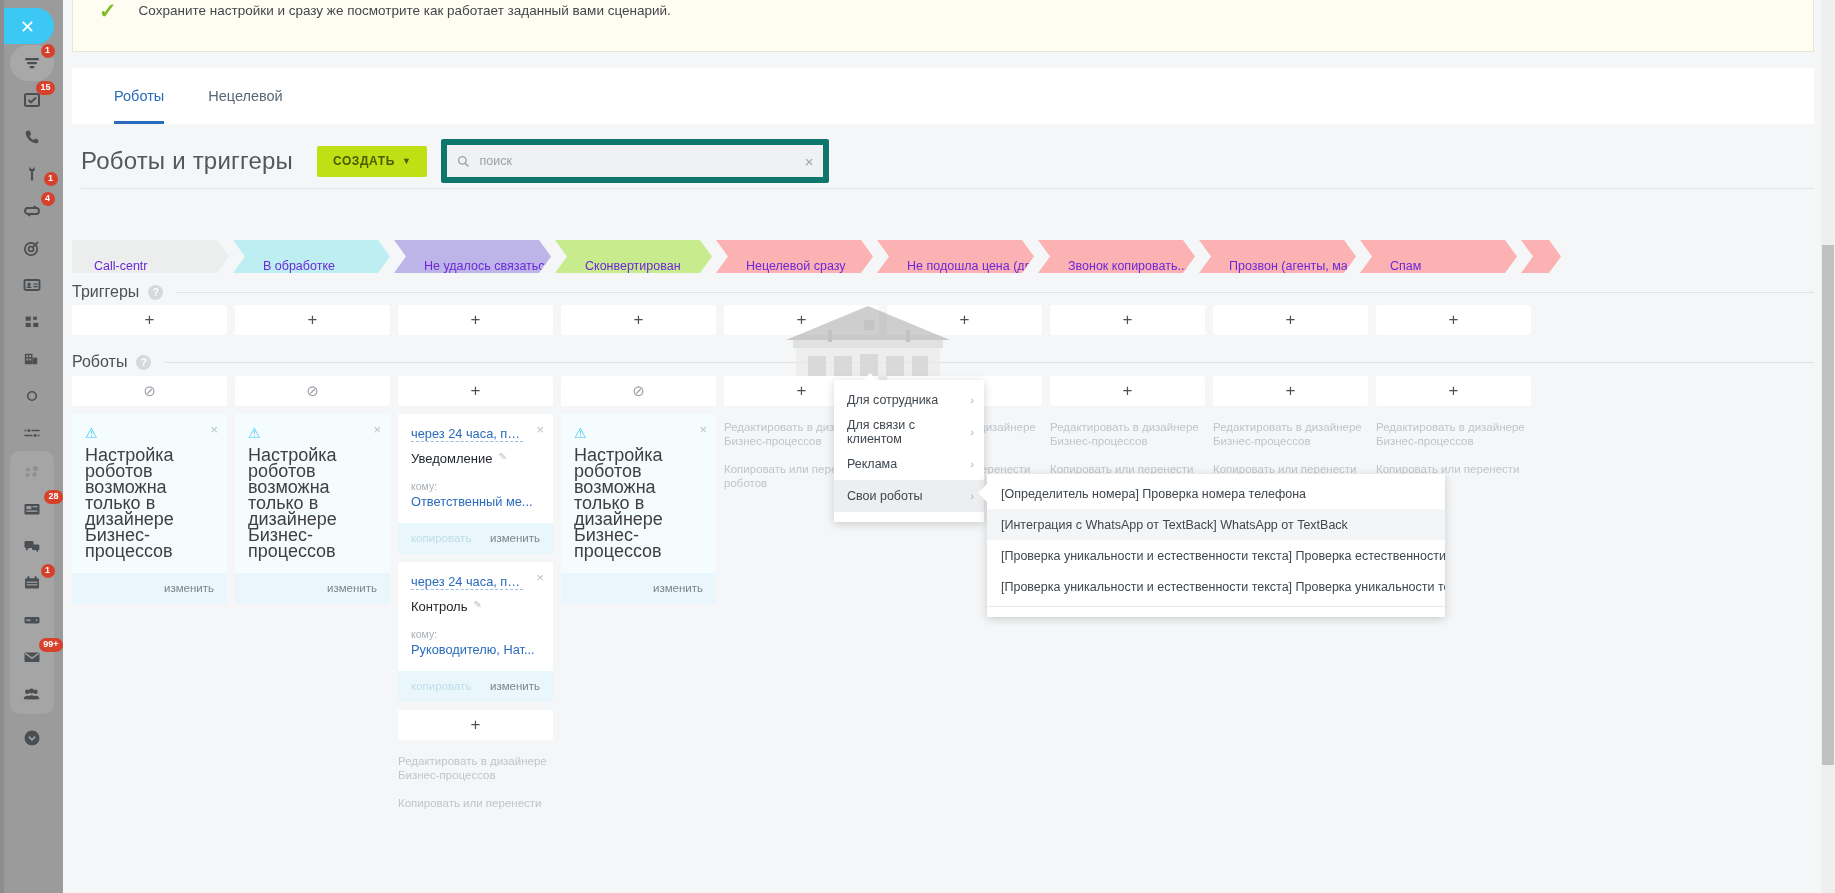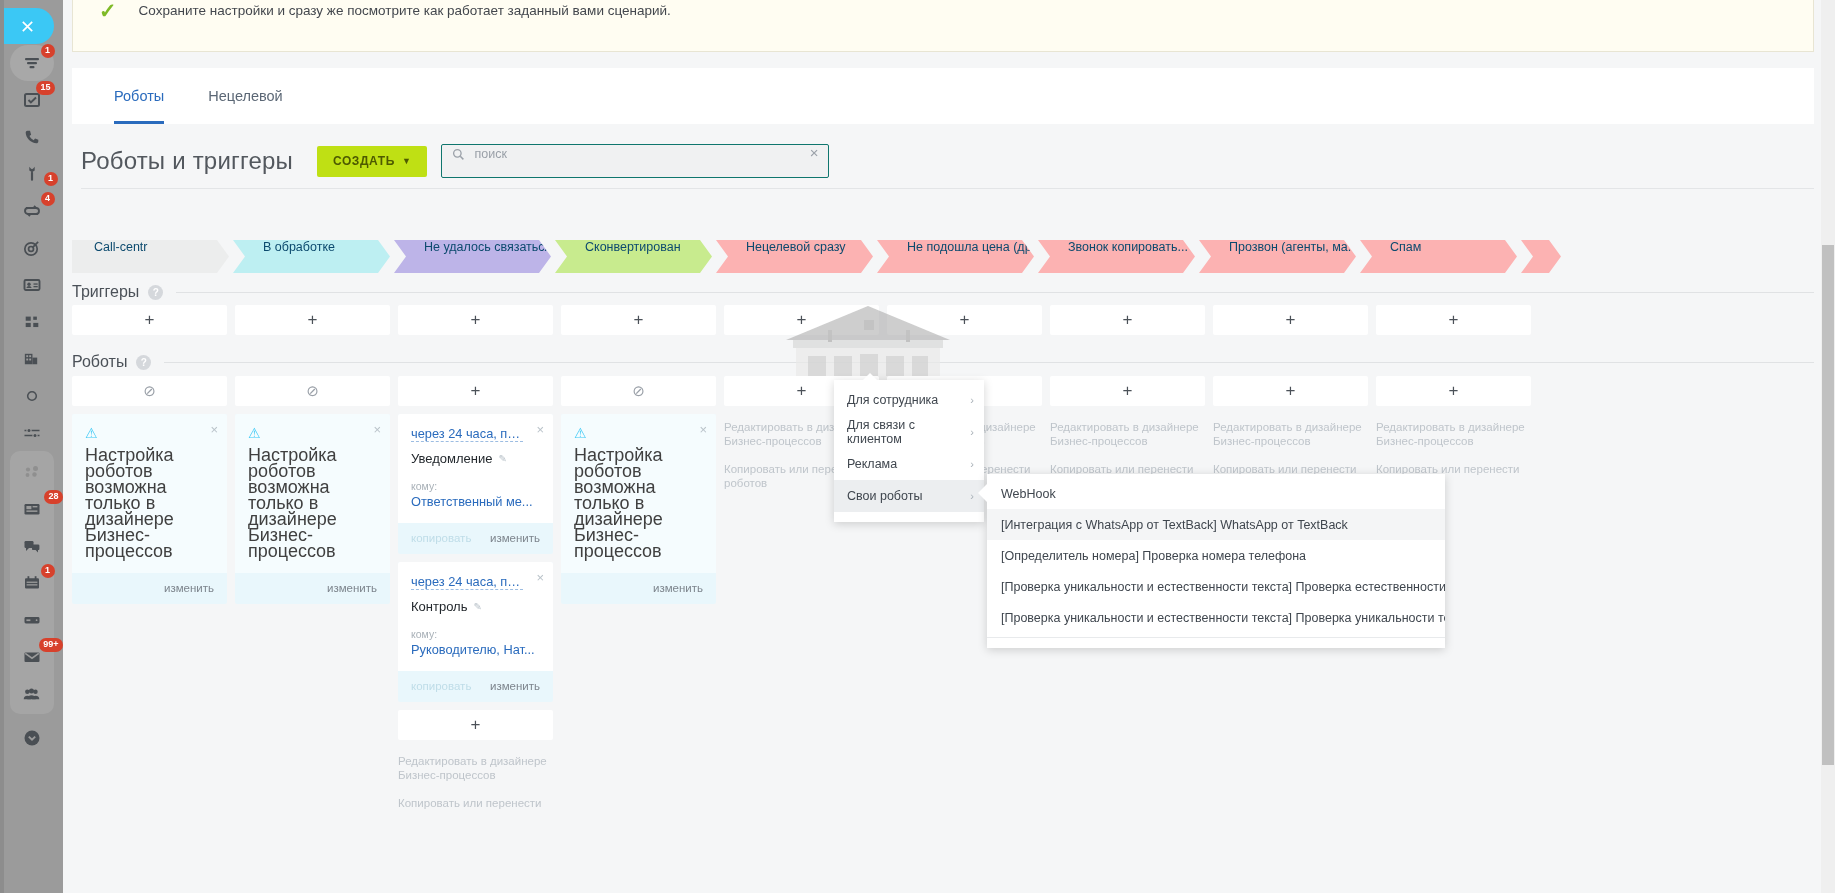--- a/index.html
+++ b/index.html
@@ -90,22 +90,22 @@
     margin-left: 24px;
     background: #bfe014; color:#4d5a00;
     font-size: 12px; font-weight: bold; letter-spacing:.6px;
     padding: 0 16px; height: 31px; border: none; border-radius: 2px;
     display:flex;align-items:center; gap:7px; cursor:pointer;
     text-transform: uppercase;
   }
   .create-btn .chev { font-size: 9px; }
   .search-box {
     margin-left: 14px; width: 388px; height: 31px;
-    background:#f0f1f2; border:1px solid #0f766e; border-radius:2px;
-    display:flex; align-items:flex-end; padding: 16px 10px; gap:9px;
+    background:#f0f1f2; border:6px solid #0f766e; border-radius:2px;
+    display:flex; align-items:center; padding: 16px 10px; gap:9px;
     position: relative;
   }
   .search-box .mag { flex:none; }
   .search-box input {
     border:none;background:transparent;outline:none;
     font-size:12.5px;color:#6b7079;flex:1;
     font-family:"Liberation Sans",sans-serif;
   }
   .search-box input::placeholder { color: #9aa0a8; }
   .search-clear { color:#9aa0a8; font-size:15px; cursor:pointer; position:absolute; right:10px; }
@@ -114,23 +114,23 @@
     position:absolute; left: 18px; right: 21px; top: 188px; height:1px; background:#e3e5e7;
   }
 
   
   .stages {
     position:absolute; left: 9px; top: 240px; right: 0; height: 33px;
     display:flex;
   }
   .stage {
     height: 33px; position: relative;
-    display:flex; align-items:flex-start;
+    display:flex; align-items:flex-end;
     padding-left: 22px;
-    font-size: 12.5px; color:#0c4a6e;
+    font-size: 12.5px; color:#6d28d9;
     margin-right: 8px; flex: none;
     white-space: nowrap; overflow: hidden;
     cursor: pointer;
   }
 
   
   .sect { position:absolute; display:flex; align-items:center; gap:9px; left:9px; right:21px; }
   .sect-title { font-size:16px; color:#4b5158; font-weight:300; }
   .sect-help {
     width:15px;height:15px;border-radius:50%;background:#d5d8dc;color:#fff;
@@ -160,21 +160,21 @@
   .rc-warn { color:#3bc8f5; font-size:14px; line-height:14px; margin-bottom:7px; }
   .rc-x {
     position:absolute; right:9px; top:8px; color:#b9c2c9; font-size:13px; cursor:pointer;
   }
   .rc-text { font-size:18px; color:#404040; line-height:16px; }
   .rc-link {
     font-size:12.8px; color:#2a6bbd; border-bottom:1px dashed #9dbde2;
     display:inline-block; max-width:112px; white-space:nowrap; overflow:hidden;
     text-overflow:ellipsis; cursor:pointer;
   }
-  .rc-name { font-size:13px; color:#23282d; margin-top:5px; display:flex; align-items:center; gap:6px; }
+  .rc-name { font-size:13px; color:#23282d; margin-top:5px; display:flex; gap:6px; }
   .rc-pencil { color:#b9c2c9; font-size:10px; }
   .rc-lbl { font-size:10.5px; color:#a8b0b7; margin-top:14px; }
   .rc-val { font-size:12.8px; color:#2a6bbd; margin-top:2px; white-space:nowrap; overflow:hidden; text-overflow:ellipsis; }
   .rc-foot {
     display:flex; justify-content:flex-end; gap:16px;
     padding: 9px 13px 10px; font-size:11.5px;
   }
   .rc-foot .copy { color:#bfdde8; cursor:pointer; margin-right:auto; }
   .rc-foot .edit { color:#7d858d; cursor:pointer; }
 
@@ -641,23 +641,22 @@
           <span class="c-chev">›</span>
         </div>
         <div class="ctx-item active">
           <span>Свои роботы</span>
           <span class="c-chev">›</span>
         </div>
       </div>
 
     <div class="submenu" id="submenu">
       <span class="sub-tail"></span>
-    <div class="sub-item">WebHook</div>
+        <div class="sub-item">[Определитель номера] Проверка номера телефона</div>
         <div class="sub-item hl">[Интеграция с WhatsApp от TextBack] WhatsApp от TextBack</div>
-        <div class="sub-item">[Определитель номера] Проверка номера телефона</div>
         <div class="sub-item">[Проверка уникальности и естественности текста] Проверка естественности текста</div>
         <div class="sub-item">[Проверка уникальности и естественности текста] Проверка уникальности текста</div>
         <div class="sub-sep"></div>
       </div>
   </div>
 
   <div class="vscroll">
     <div class="thumb"></div>
   </div>
 </div>

